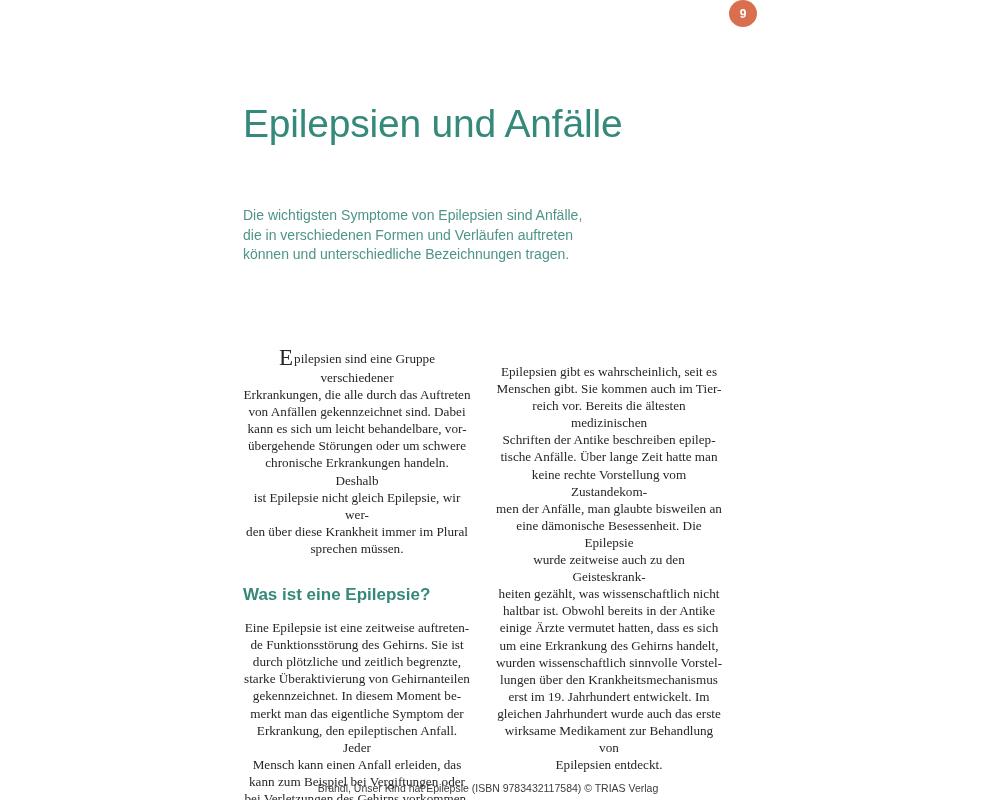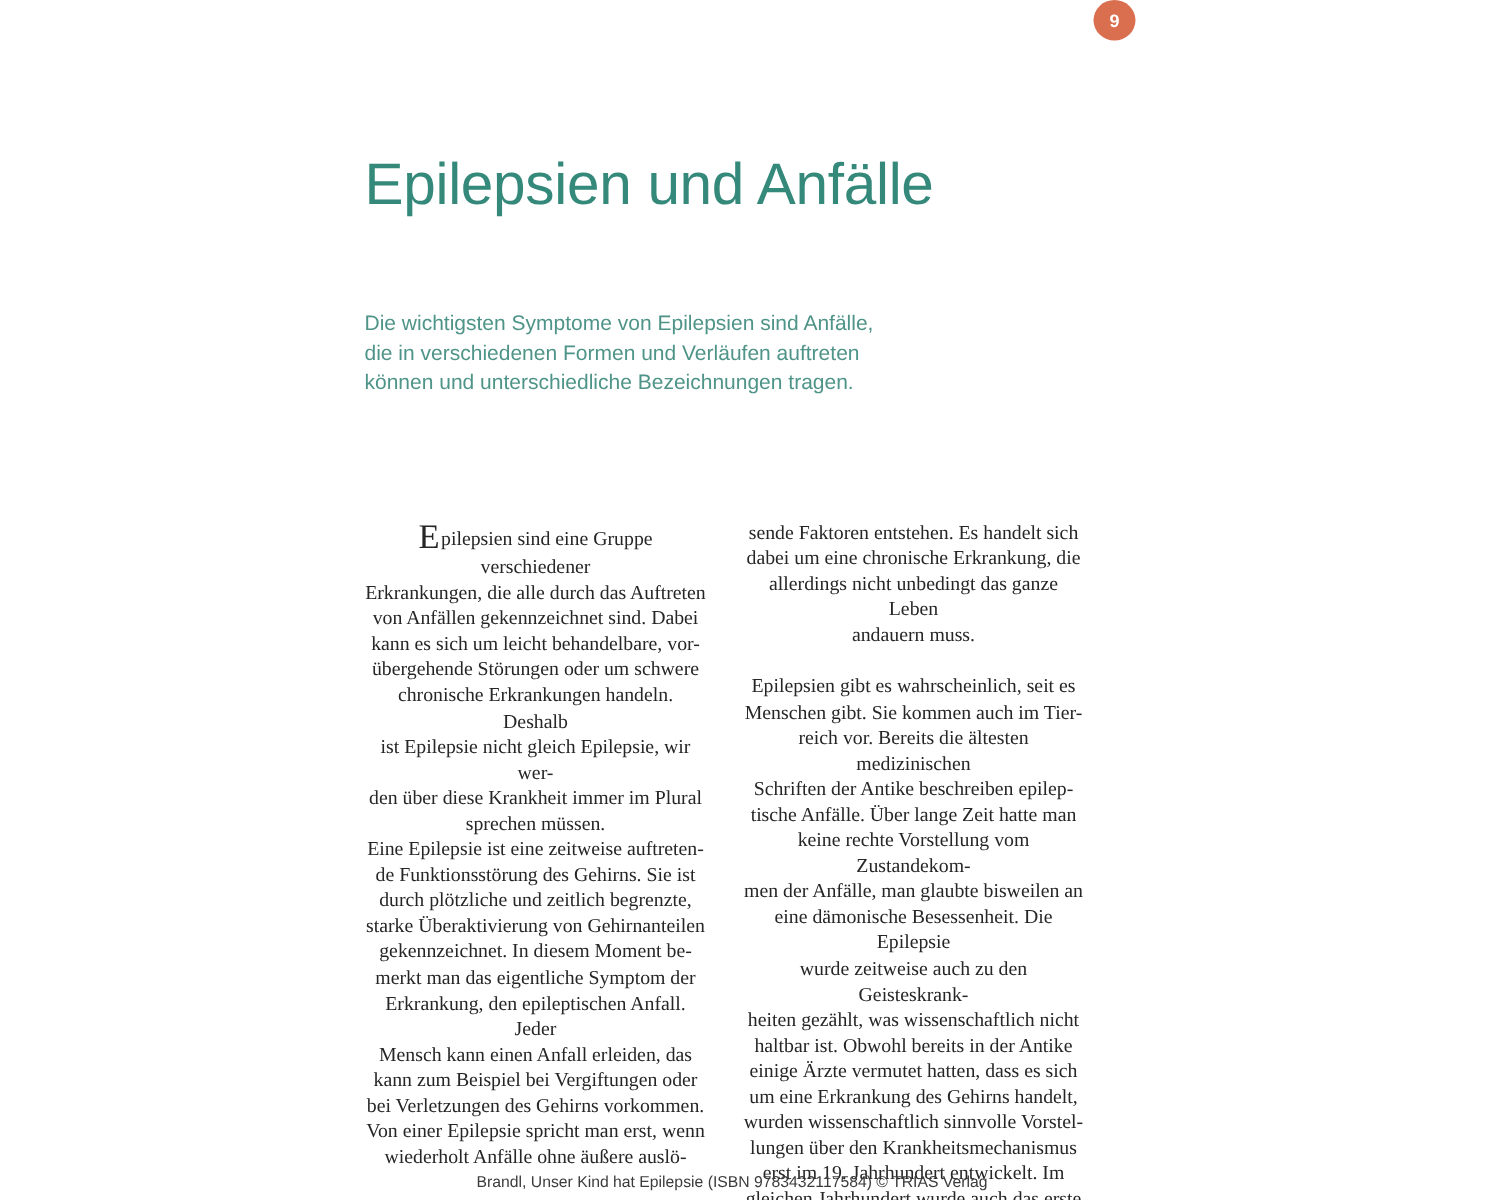--- a/index.html
+++ b/index.html
@@ -120,39 +120,36 @@
     <div class="col">
       <p class="body-text"><span class="dropcap">E</span><span>pilepsien sind eine Gruppe verschiedener
 Erkrankungen, die alle durch das Auftreten
 von Anfällen gekennzeichnet sind. Dabei
 kann es sich um leicht behandelbare, vor-
 übergehende Störungen oder um schwere
 chronische Erkrankungen handeln. Deshalb
 ist Epilepsie nicht gleich Epilepsie, wir wer-
 den über diese Krankheit immer im Plural
 sprechen müssen.</span></p>
+      <h2 class="section-heading">Was ist eine Epilepsie?</h2>
       <p class="body-text">Eine Epilepsie ist eine zeitweise auftreten-
 de Funktionsstörung des Gehirns. Sie ist
 durch plötzliche und zeitlich begrenzte,
 starke Überaktivierung von Gehirnanteilen
 gekennzeichnet. In diesem Moment be-
 merkt man das eigentliche Symptom der
 Erkrankung, den epileptischen Anfall. Jeder
 Mensch kann einen Anfall erleiden, das
 kann zum Beispiel bei Vergiftungen oder
 bei Verletzungen des Gehirns vorkommen.
 Von einer Epilepsie spricht man erst, wenn
 wiederholt Anfälle ohne äußere auslö-</p>
     </div>
 
     <div class="col">
-      <p class="body-text">sende Faktoren entstehen. Es handelt sich
-dabei um eine chronische Erkrankung, die
-allerdings nicht unbedingt das ganze Leben
-andauern muss.</p>
       <p class="body-text para-gap">Epilepsien gibt es wahrscheinlich, seit es
 Menschen gibt. Sie kommen auch im Tier-
 reich vor. Bereits die ältesten medizinischen
 Schriften der Antike beschreiben epilep-
 tische Anfälle. Über lange Zeit hatte man
 keine rechte Vorstellung vom Zustandekom-
 men der Anfälle, man glaubte bisweilen an
 eine dämonische Besessenheit. Die Epilepsie
 wurde zeitweise auch zu den Geisteskrank-
 heiten gezählt, was wissenschaftlich nicht

